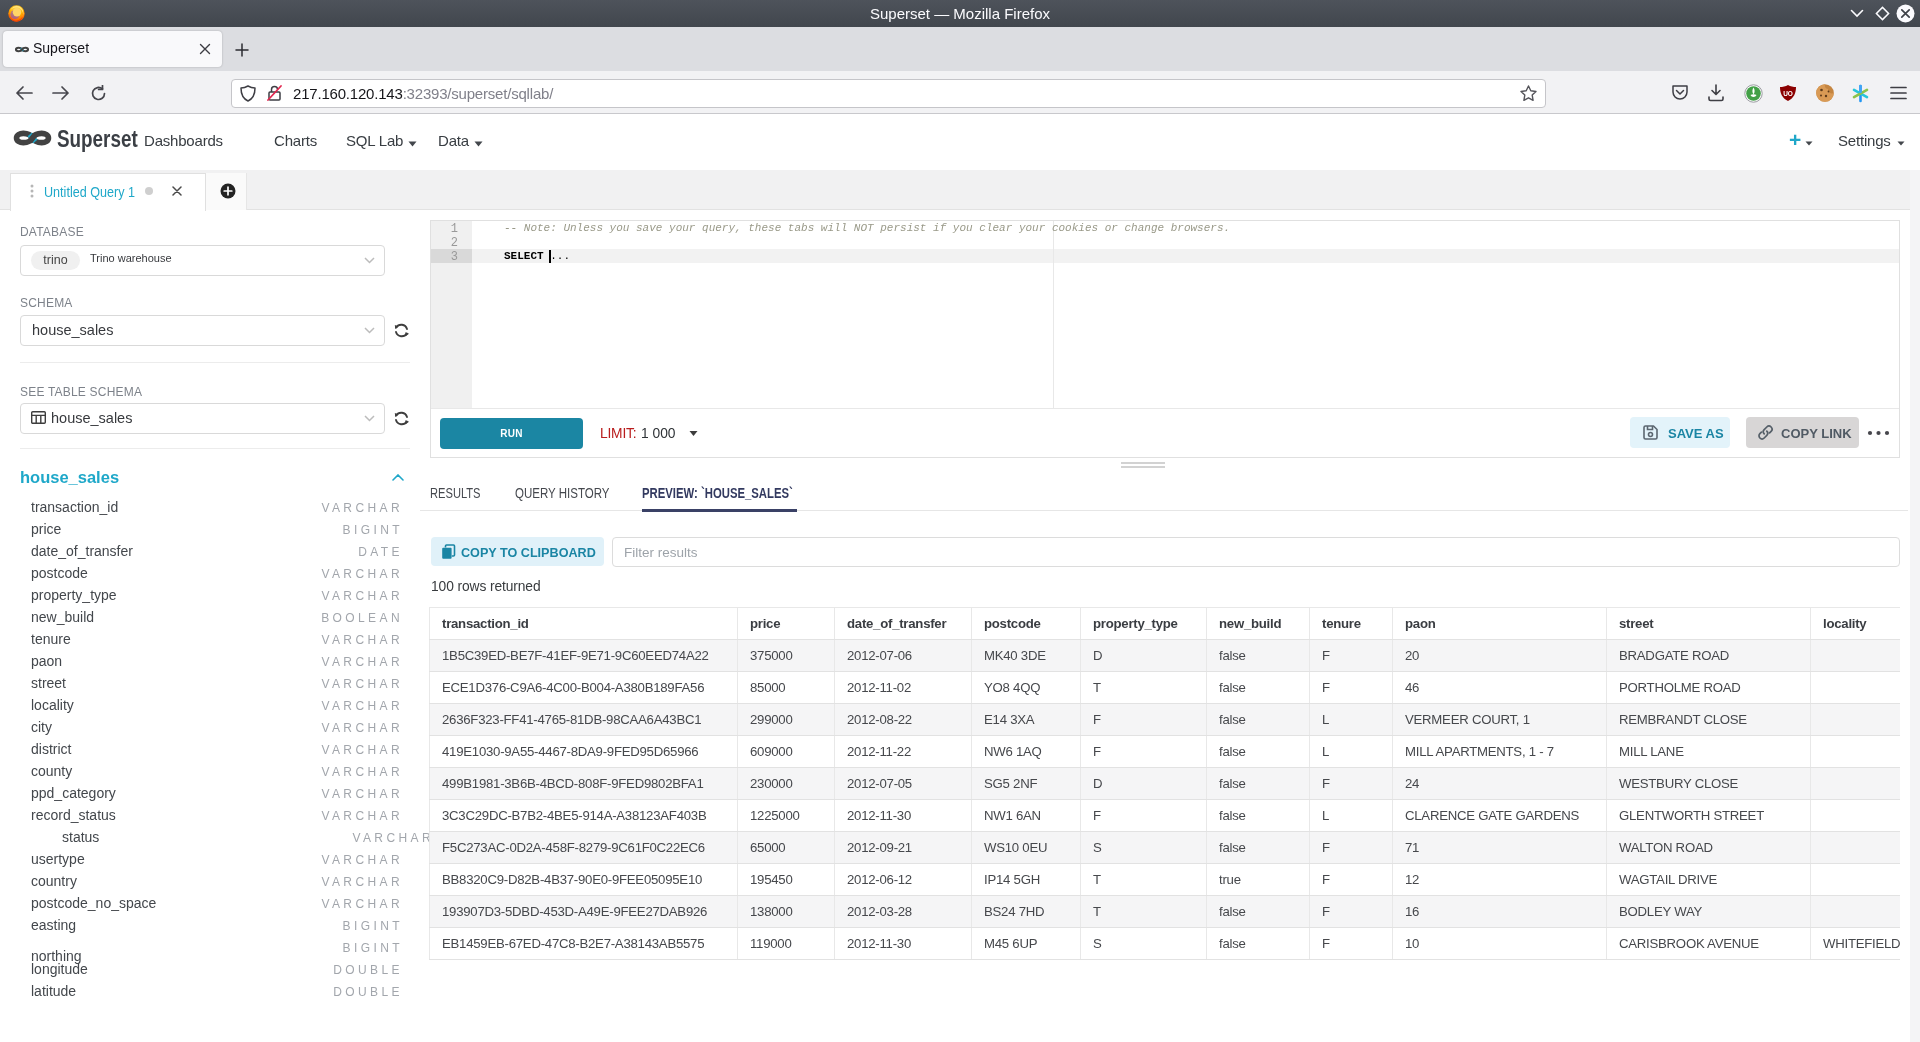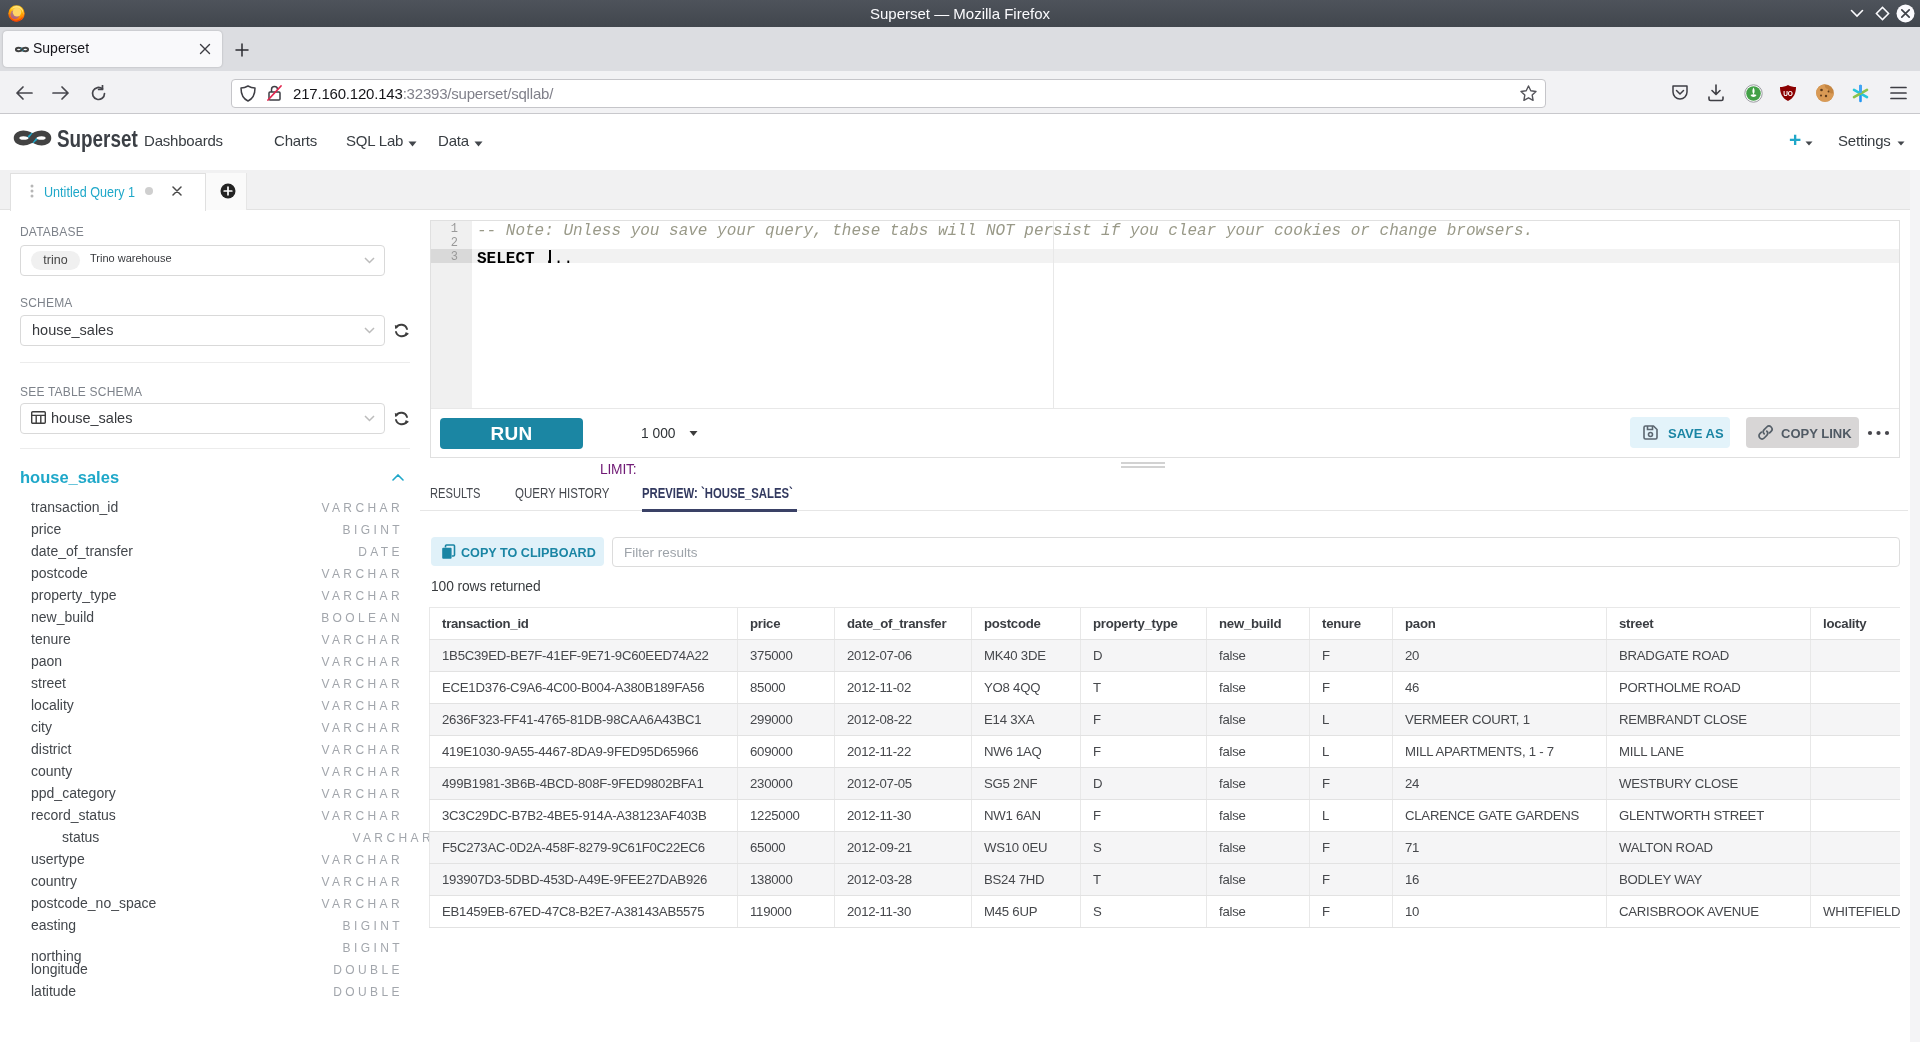--- a/index.html
+++ b/index.html
@@ -33,22 +33,22 @@
   .slabel { font-size:12px; color:#7d828a; letter-spacing:0.2px; }
   .sselect { left:20px; width:365px; height:31px; background:#fff; border:1px solid #d9d9d9; border-radius:4px; }
   .sdivider { left:20px; width:390px; height:1px; background:#ececec; }
   .colname { font-size:14px; color:#43474c; white-space:nowrap; }
   .coltype { font-size:12px; color:#a2a6ac; letter-spacing:3.4px; }
 
   
   .edbox { left:430px; top:220px; width:1470px; height:238px; background:#fff; border:1px solid #e0e0e0; }
   .gutter { left:431px; top:221px; width:41px; height:187px; background:#f0f0f0; }
   .gnum { width:27px; text-align:right; font-family:"Liberation Mono",monospace; font-size:12px; color:#999; }
-  .mono { font-family:"Liberation Mono",monospace; font-size:16px; white-space:pre; }
-  .runbtn { left:440px; top:418px; width:143px; height:31px; background:#1b86a3; border-radius:4px; color:#fff; font-weight:bold; font-size:19px; text-align:center; line-height:31px; letter-spacing:0.3px; }
+  .mono { font-family:"Liberation Mono",monospace; font-size:11px; white-space:pre;margin-left:27px; }
+  .runbtn { left:440px; top:418px; width:143px; height:31px; background:#1b86a3; border-radius:4px; color:#fff; font-weight:bold; font-size:10px; text-align:center; line-height:31px; letter-spacing:0.3px; }
   .saveas { left:1630px; top:417px; width:100px; height:31px; background:#e3f3fa; border-radius:4px; }
   .copylink { left:1746px; top:417px; width:113px; height:31px; background:#d8d6d6; border-radius:4px; }
 
   
   .stab { top:485px; font-size:14px; color:#45484e; transform-origin:0 50%; }
   .copyclip { left:431px; top:537px; width:173px; height:29px; background:#e0f1f9; border-radius:4px; }
   .filter { left:612px; top:537px; width:1288px; height:30px; background:#fff; border:1px solid #dcdcdc; border-radius:4px; }
 
   
   .rtwrap { left:429px; top:607px; width:1471px; height:415px; overflow:hidden; }
@@ -382,21 +382,21 @@
 <div class="abs" style="left:472px; top:249px; width:1427px; height:14px; background:#f2f2f2;"></div>
 <div class="abs" style="left:1053px; top:221px; width:1px; height:187px; background:#e8e8e8;"></div>
 <div class="abs gnum" style="left:431px; top:222px;">1</div>
 <div class="abs gnum" style="left:431px; top:236px;">2</div>
 <div class="abs gnum" style="left:431px; top:250px;">3</div>
 <div class="abs mono" style="left:477px; top:222px; font-style:italic; color:#999988;">-- Note: Unless you save your query, these tabs will NOT persist if you clear your cookies or change browsers.</div>
 <div class="abs mono" style="left:477px; top:250px; color:#000;"><b>SELECT</b> ...</div>
 <div class="abs" style="left:549px; top:250px; width:1.6px; height:13px; background:#000;"></div>
 <div class="abs" style="left:431px; top:408px; width:1468px; height:1px; background:#e8e8e8;"></div>
 <div class="abs runbtn">RUN</div>
-<div class="abs" style="left:600px; top:426px; font-size:13.8px; color:#701a75; letter-spacing:-0.2px;margin-top:36px;">LIMIT:</div>
+<div class="abs" style="left:600px; top:426px; font-size:13.8px; color:#b91c1c; letter-spacing:-0.2px;">LIMIT:</div>
 <div class="abs" style="left:641px; top:426px; font-size:13.8px; color:#2f3337;">1 000</div>
 <svg class="abs" style="left:689px; top:431px;" width="9" height="5" viewBox="0 0 9 5">
     <path d="M0.5 0 H8.5 L4.5 5 Z" fill="#3c3c3c"></path>
   </svg>
 <div class="abs saveas"></div>
 <svg class="abs" style="left:1642px; top:424px;" width="17" height="17" viewBox="0 0 17 17">
   <path d="M2 3.5 A 1.5 1.5 0 0 1 3.5 2 H11.5 L15 5.5 V13.5 A 1.5 1.5 0 0 1 13.5 15 H3.5 A 1.5 1.5 0 0 1 2 13.5 Z" stroke="#5b6670" stroke-width="1.6" fill="none" stroke-linejoin="round"></path>
   <path d="M5.5 2 V5.5 H10.5 V2" stroke="#5b6670" stroke-width="1.6" fill="none"></path>
   <circle cx="8.5" cy="10.5" r="2" stroke="#5b6670" stroke-width="1.6" fill="none"></circle>
 </svg>
@@ -537,20 +537,32 @@
           <td>65000</td>
           <td>2012-09-21</td>
           <td>WS10 0EU</td>
           <td>S</td>
           <td>false</td>
           <td>F</td>
           <td>71</td>
           <td>WALTON ROAD</td>
           <td></td>
         </tr>
+<tr>
+          <td>BB8320C9-D82B-4B37-90E0-9FEE05095E10</td>
+          <td>195450</td>
+          <td>2012-06-12</td>
+          <td>IP14 5GH</td>
+          <td>T</td>
+          <td>true</td>
+          <td>F</td>
+          <td>12</td>
+          <td>WAGTAIL DRIVE</td>
+          <td></td>
+        </tr>
 <tr class="odd">
           <td>193907D3-5DBD-453D-A49E-9FEE27DAB926</td>
           <td>138000</td>
           <td>2012-03-28</td>
           <td>BS24 7HD</td>
           <td>T</td>
           <td>false</td>
           <td>F</td>
           <td>16</td>
           <td>BODLEY WAY</td>

